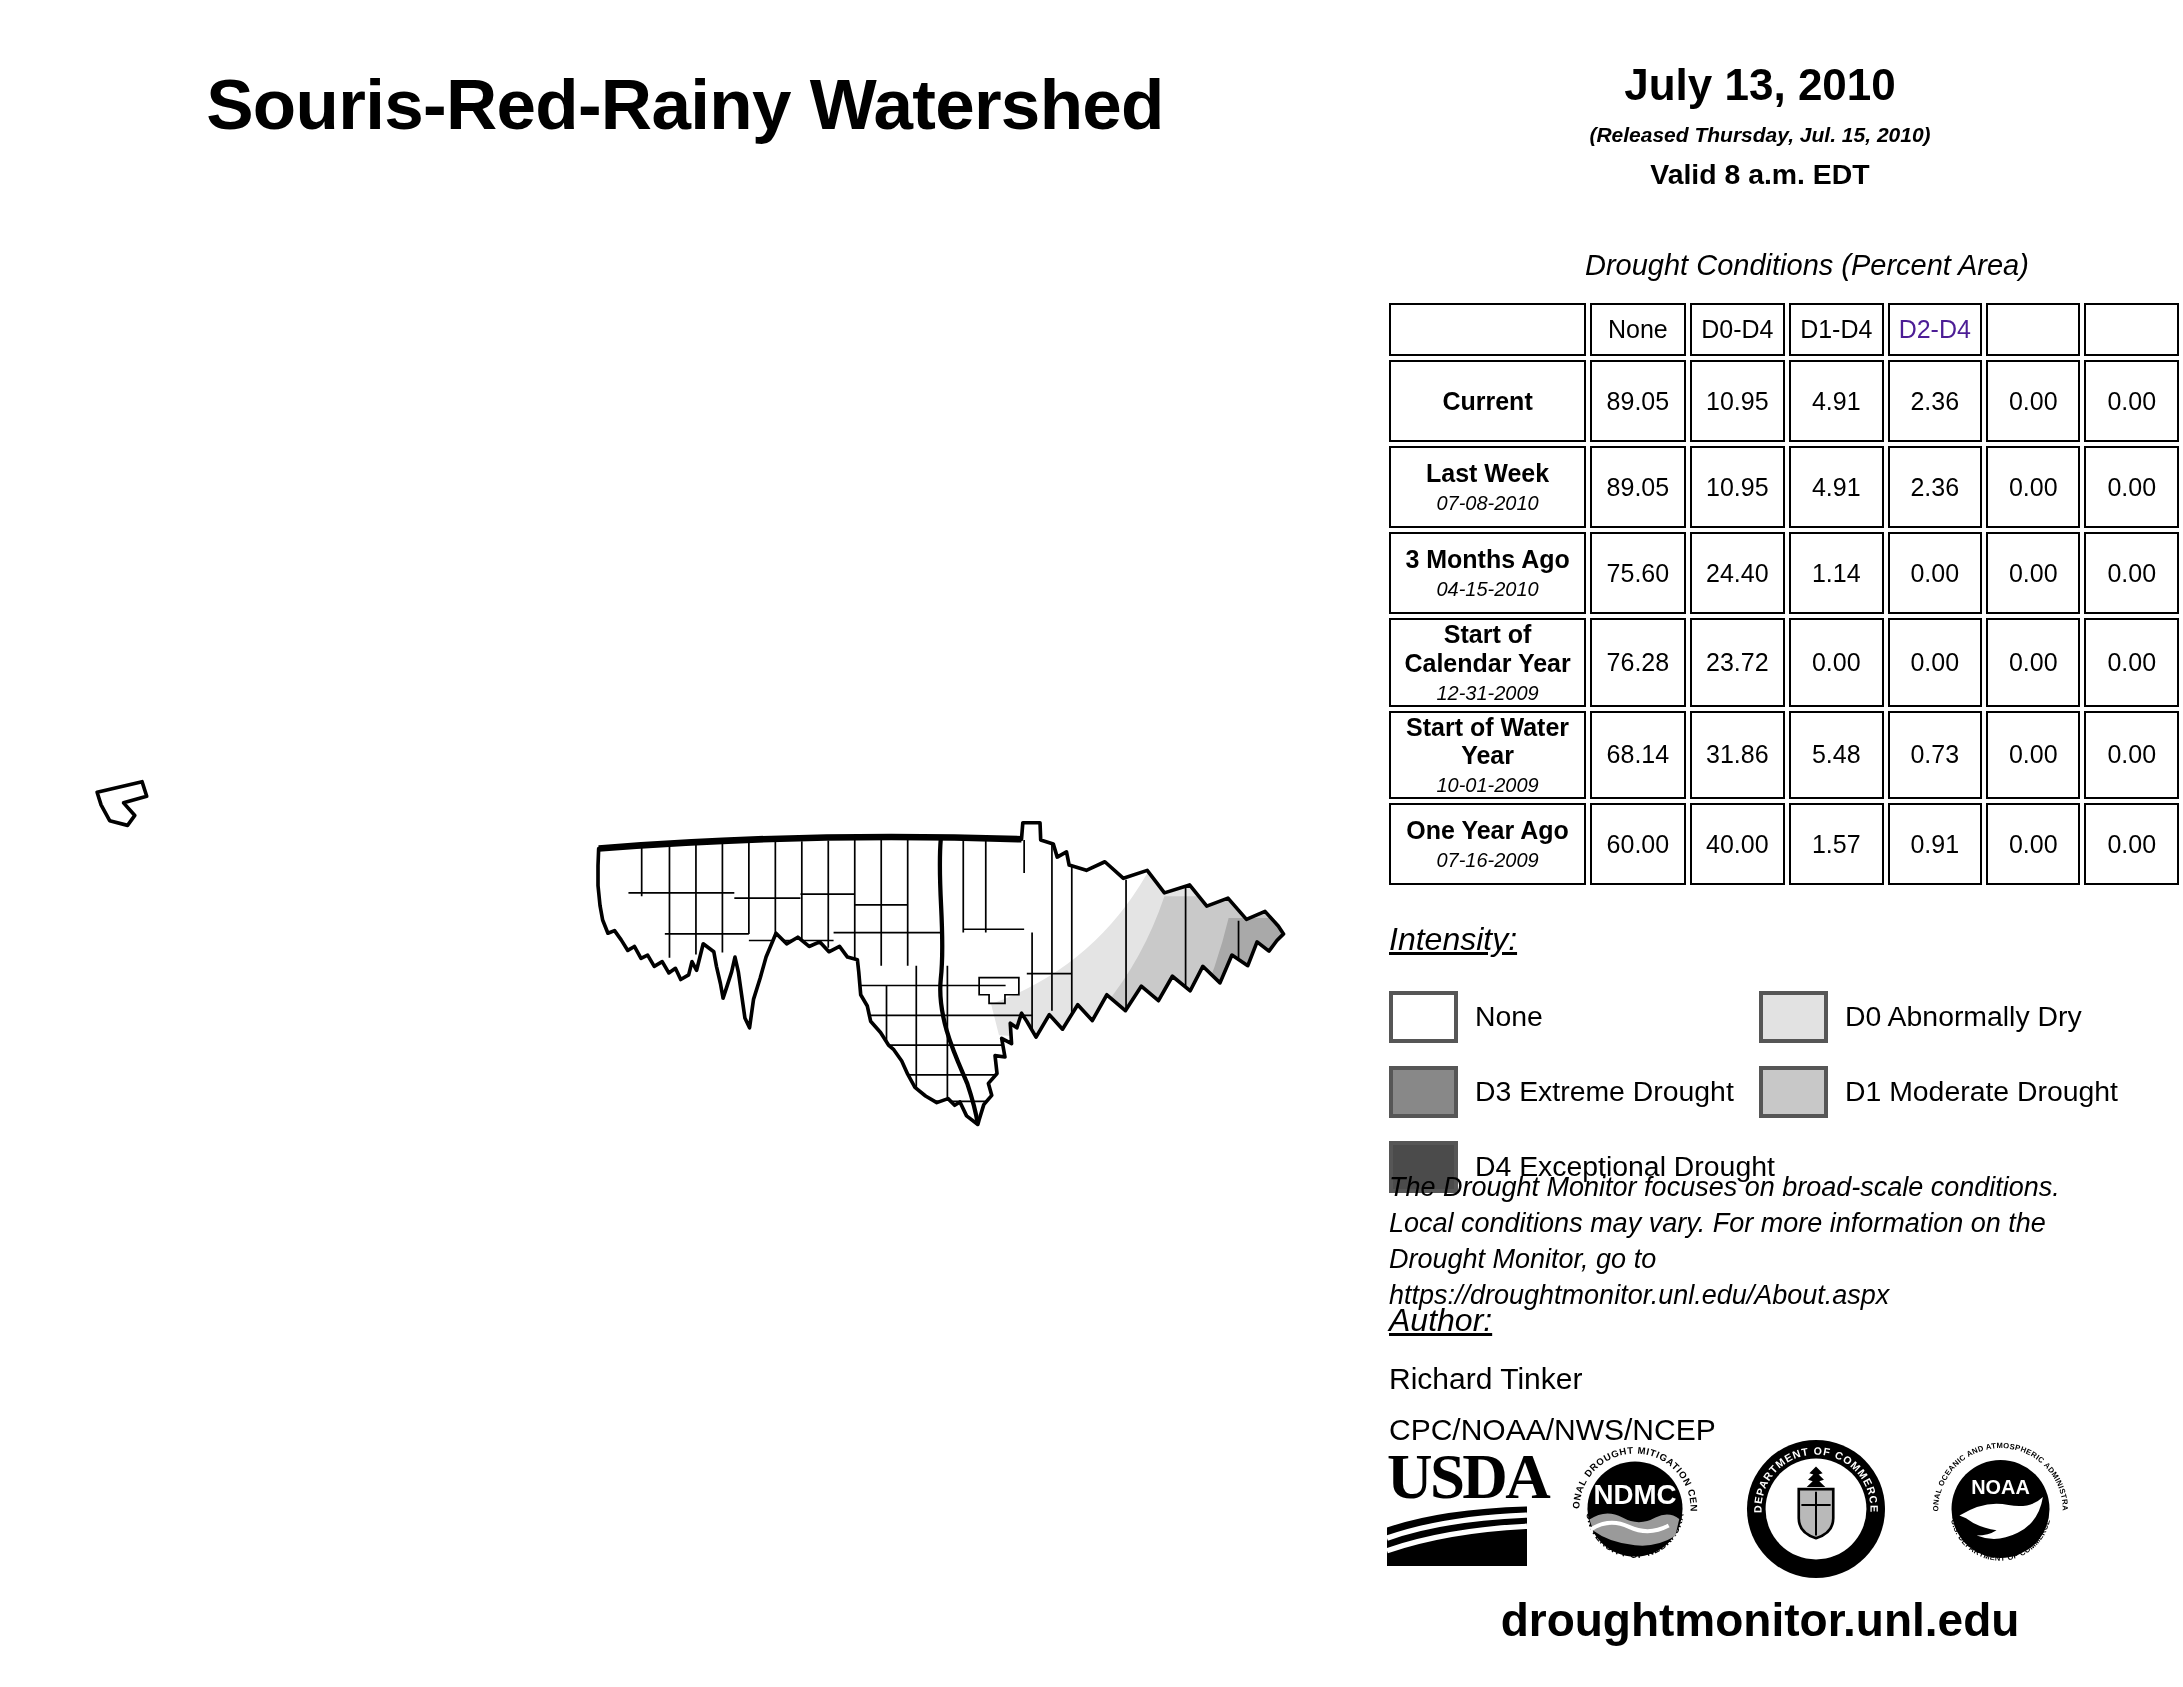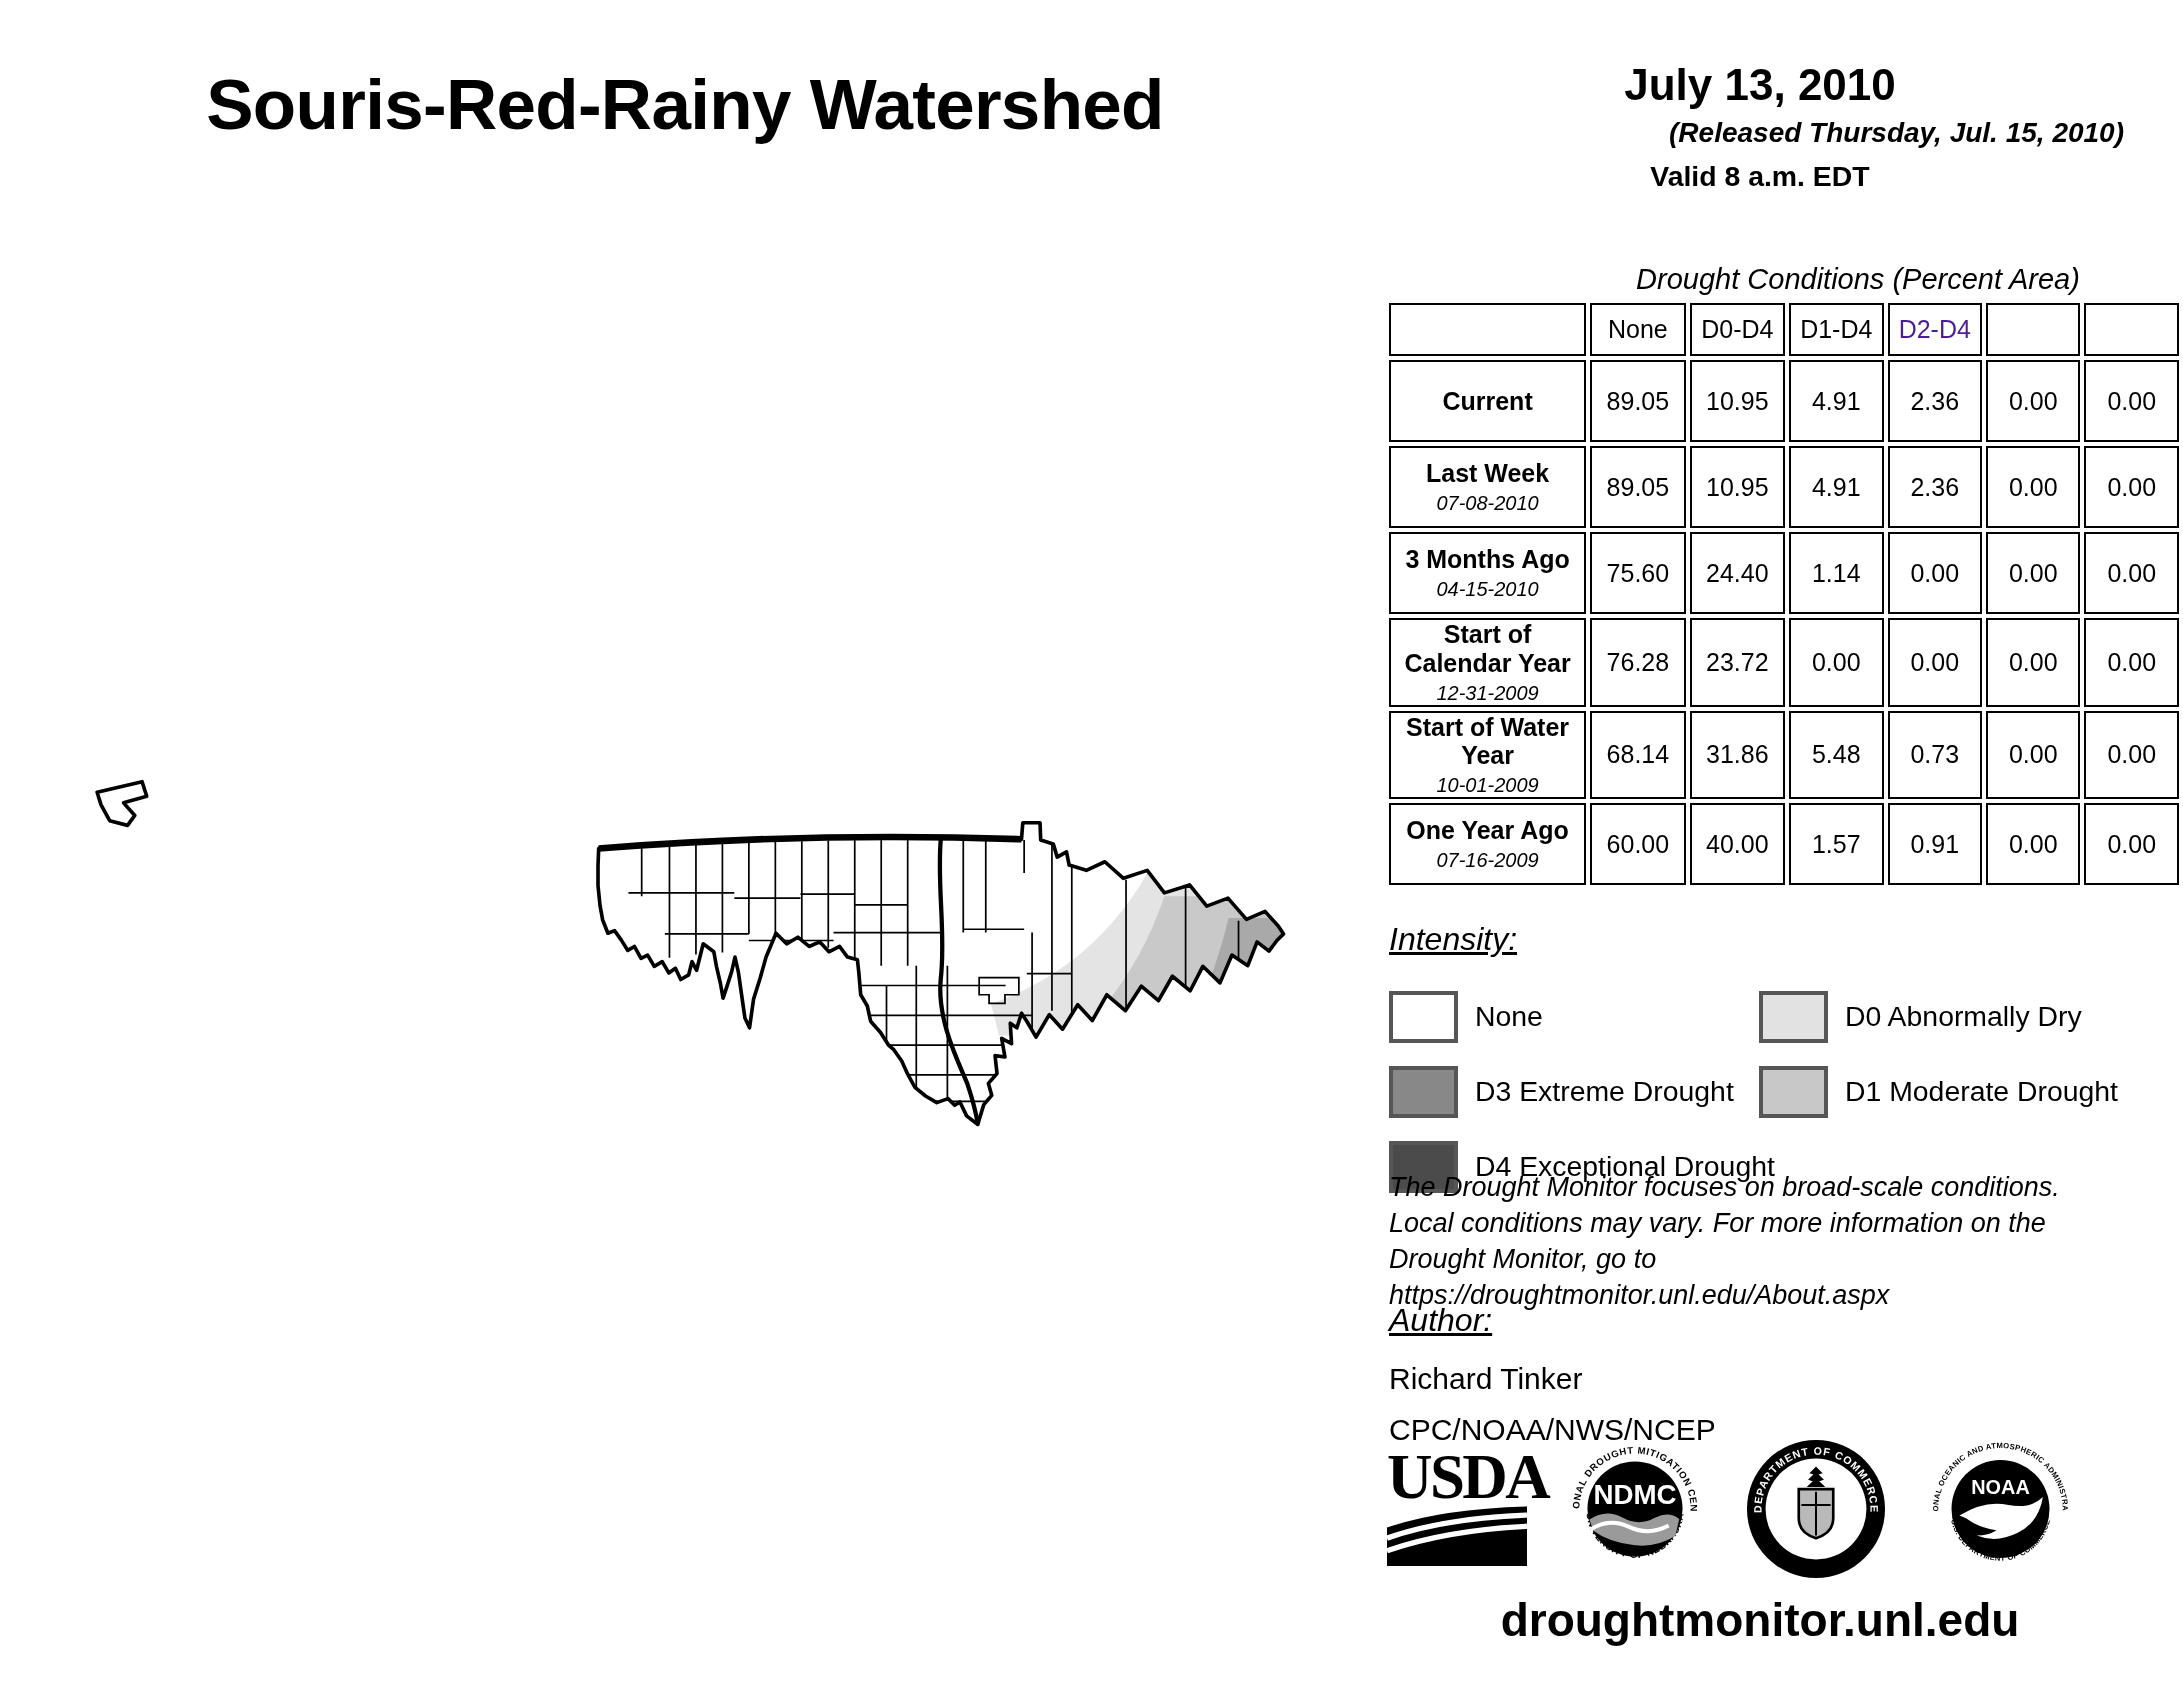--- a/index.html
+++ b/index.html
@@ -10,25 +10,25 @@
   .abs{position:absolute;}
 
   
   .title-block{left:26.5px;top:52px;width:1317px;text-align:center;}
   .kicker{font-size:50px;font-weight:bold;font-style:italic;letter-spacing:0.7px;}
   .main-title{font-size:71px;font-weight:bold;letter-spacing:-0.7px;margin-top:12px;}
 
   
   .date-block{left:1396px;top:60px;width:728px;text-align:center;}
   .date-line{font-size:44px;font-weight:bold;}
-  .released-line{font-size:28px;font-weight:bold;font-style:italic;margin-top:7px;text-align:right;}
+  .released-line{font-size:21px;font-weight:bold;font-style:italic;margin-top:13px;}
   .valid-line{font-size:28.4px;font-weight:bold;margin-top:10.6px;}
 
   
-  .table-title{left:1585px;top:263px;width:546px;text-align:center;
+  .table-title{left:1585px;top:249px;width:546px;text-align:left;
     font-size:29px;font-style:italic;}
   table.dm{left:1385px;top:299px;position:absolute;border-collapse:separate;
     border-spacing:4px;}
   table.dm td,table.dm th{border:2.6px solid #000;text-align:center;vertical-align:middle;
     font-size:25px;padding:0 4px;background:#fff;}
   table.dm th{height:49px;font-weight:normal;}
   table.dm td{height:78px;}
   th.corner{border:none;background:transparent;}
   .col-data{width:85px;}
   .col-label{width:191px;}

